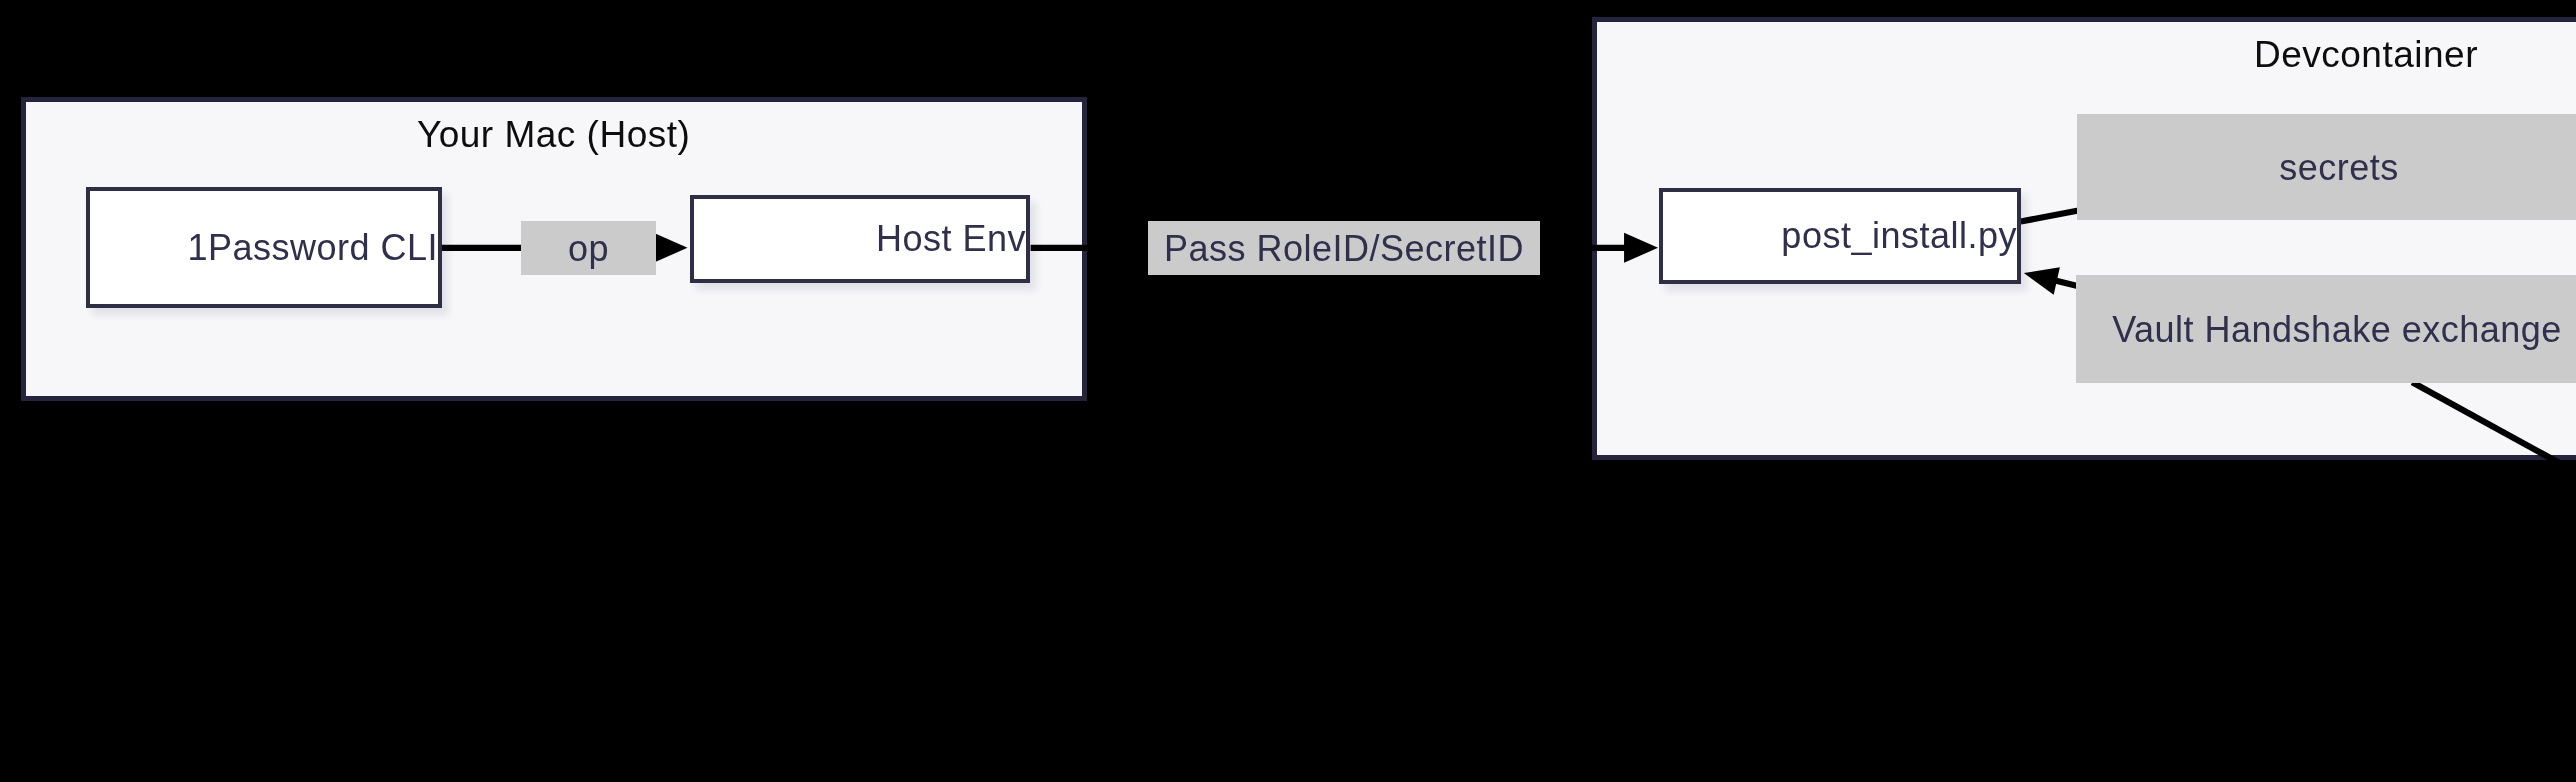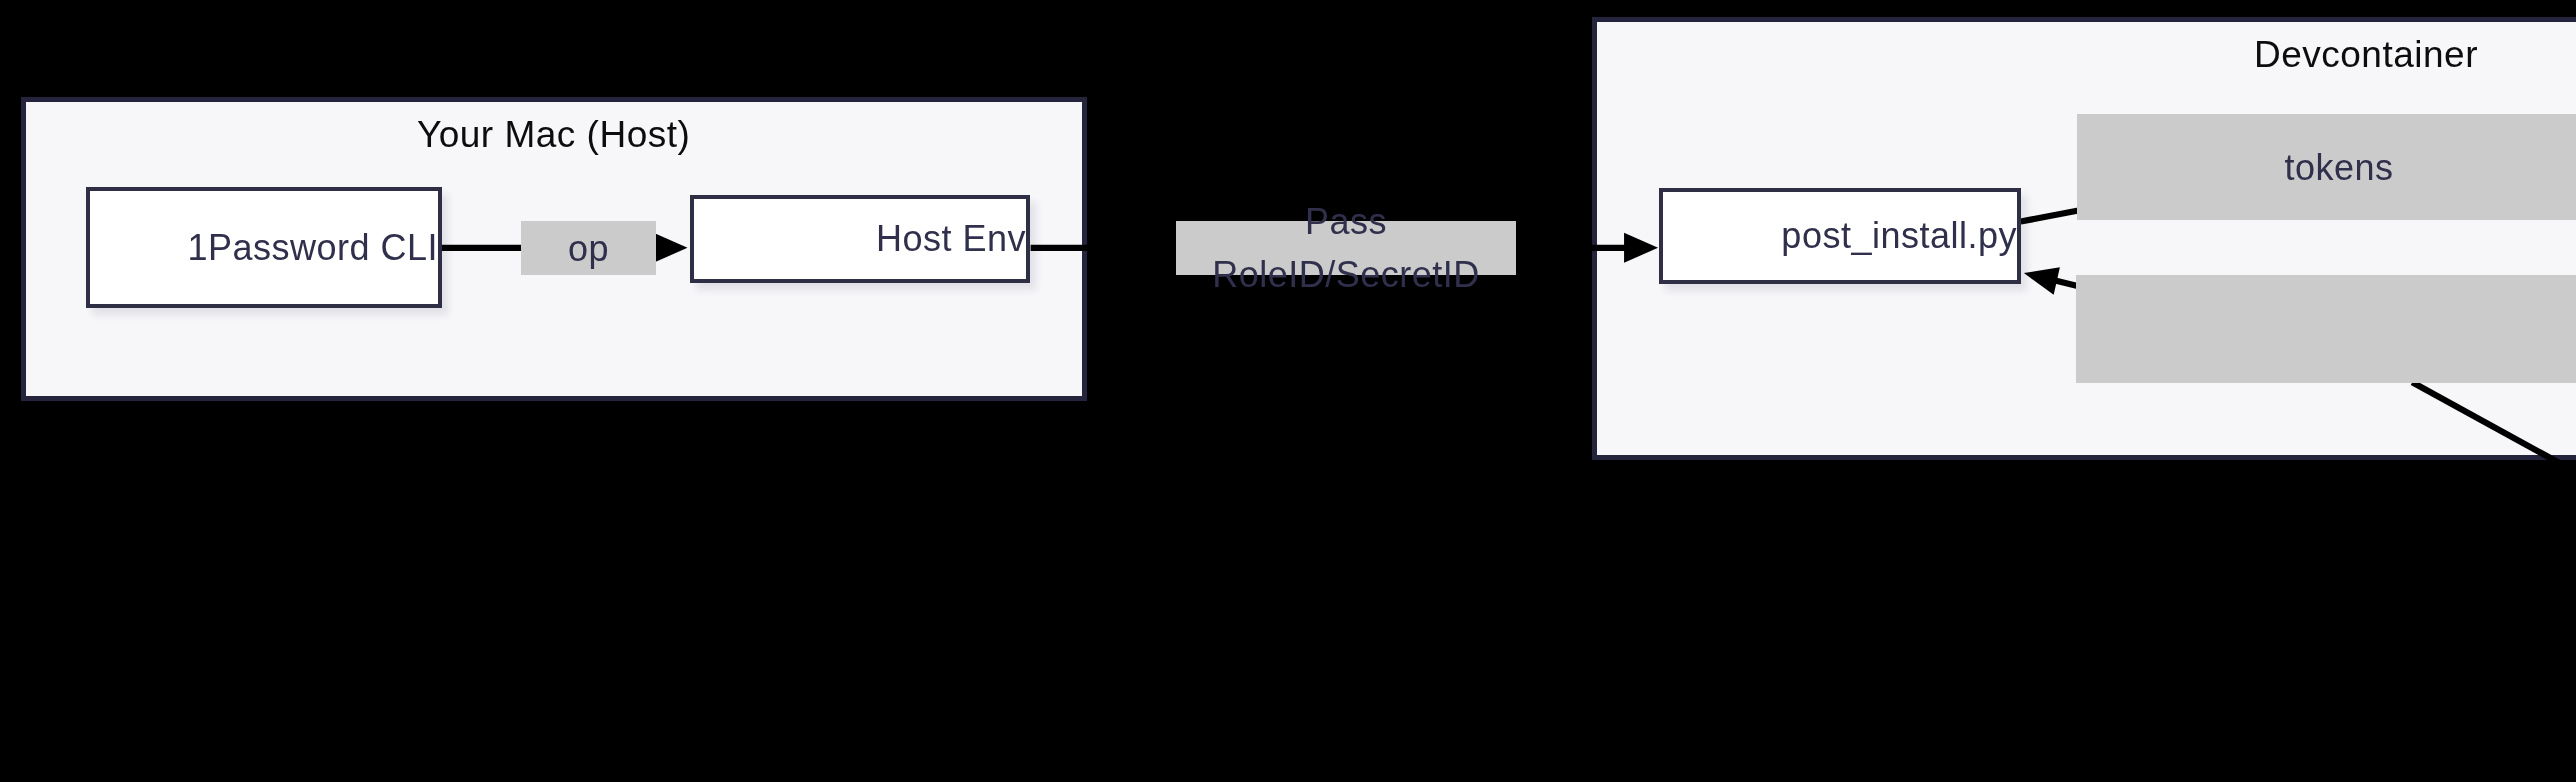--- a/index.html
+++ b/index.html
@@ -106,29 +106,30 @@
   <line class="edge-line" x1="4060" y1="562" x2="3975" y2="541"></line>
   <polygon class="edge-arrow" points="3928,530 3998,519 3986,572"></polygon>
 
   <line class="edge-line" x1="4682" y1="742" x2="5265" y2="1062"></line>
 </svg>
 
 <div class="edge-label" style="left:521px;top:221px;width:135px;height:54px;">
   <span>op</span>
 </div>
 
-<div class="edge-label" style="left:1148px;top:221px;width:340px;height:54px;margin-left:28px;">
+<div class="edge-label" style="left:1148px;top:221px;width:392px;height:54px;">
   <span>Pass RoleID/SecretID</span>
 </div>
 
 <div class="edge-label" style="left:2077px;top:114px;width:524px;height:106px;">
-  <span>tokens</span>
+  <span>secrets</span>
 </div>
 
 <div class="edge-label" style="left:2076px;top:275px;width:522px;height:108px;">
+  <span>Vault Handshake exchange</span>
 </div>
 
 <div class="node" style="left:86px;top:187px;width:356px;height:121px;">
   <span>1Password CLI</span>
 </div>
 
 <div class="node" style="left:690px;top:195px;width:340px;height:88px;">
   <span>Host Env</span>
 </div>
 

